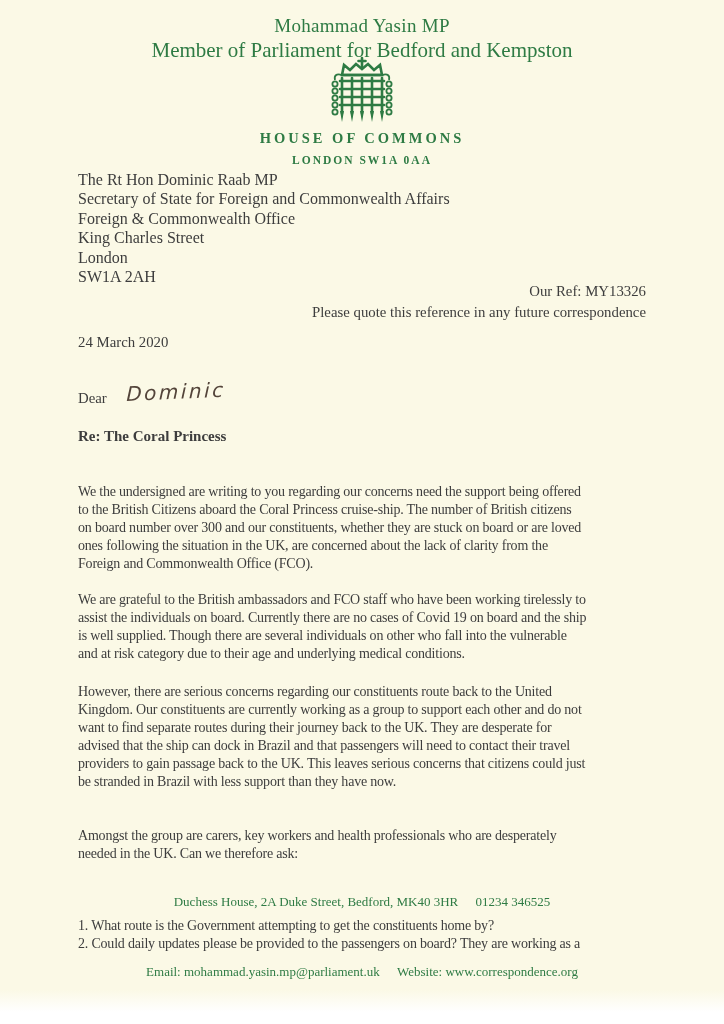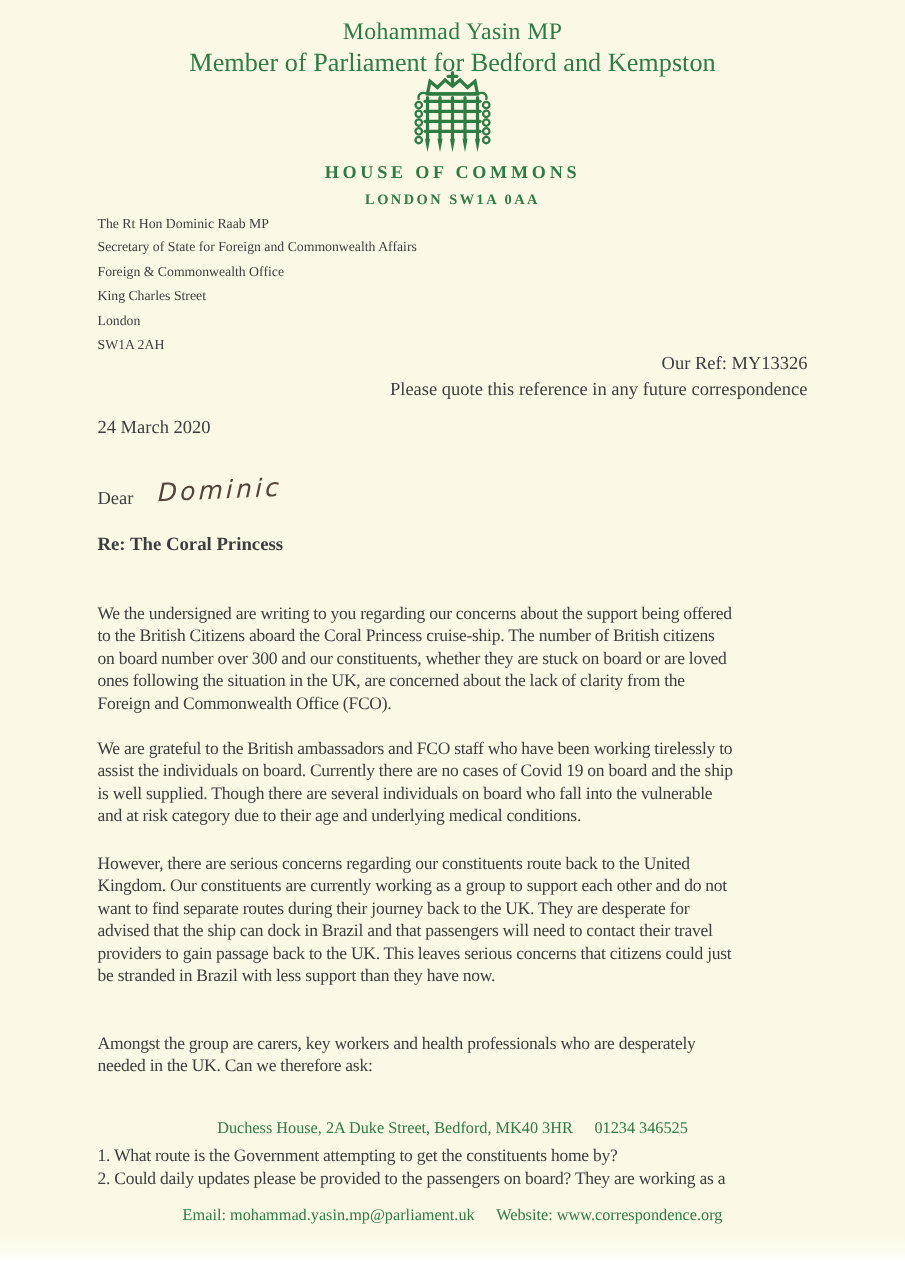--- a/index.html
+++ b/index.html
@@ -13,21 +13,21 @@
   body{font-family:"Liberation Serif", serif; color:var(--ink);}
   .page{position:relative;width:724px;height:1024px;margin:0 auto;overflow:hidden;background:#fef9c3;}
   .paper{position:absolute;left:0;top:0;width:724px;height:1024px;
     background:linear-gradient(to bottom, var(--paper) 0px, var(--paper) 990px, #ffffff 1012px);}
   .centered{position:absolute;left:0;width:724px;text-align:center;}
   .mp-name{top:15px;color:var(--green);font-size:19px;letter-spacing:.3px;}
   .mp-role{top:38px;color:var(--green);font-size:21px;}
   .crest{top:56px;}
   .institution{top:130px;color:var(--green);font-size:14.5px;letter-spacing:3px;font-weight:bold;}
   .postcode{top:154px;color:var(--green);font-size:11.5px;letter-spacing:2px;font-weight:bold;}
-  .recipient{position:absolute;left:78px;top:170px;font-size:11px;line-height:19.4px;}
+  .recipient{position:absolute;left:78px;top:170px;font-size:16px;line-height:19.4px;}
   .ref-block{position:absolute;right:78px;top:281px;text-align:right;font-size:14.8px;line-height:20.5px;}
   .date{position:absolute;left:78px;top:334px;font-size:14.8px;}
   .salutation{position:absolute;left:78px;top:384px;font-size:14.8px;}
   .handwritten{display:inline-block;font-family:"DejaVu Sans", sans-serif;font-style:italic;
     font-size:20px;color:var(--hand);margin-left:16px;letter-spacing:2.5px;
     transform:rotate(-2.5deg) skewX(-4deg);transform-origin:left bottom;position:relative;top:-2px;}
   .subject{position:absolute;left:78px;top:428px;font-size:15px;font-weight:bold;}
   .para{position:absolute;left:78px;width:600px;font-size:14px;letter-spacing:-0.2px;line-height:18px;}
   .para div{white-space:nowrap;}
   .p1{top:483px;}
@@ -115,30 +115,30 @@
   <div class="date">24 March 2020</div>
 
   <div class="salutation">
     <span>Dear</span>
     <span class="handwritten">Dominic</span>
   </div>
 
   <div class="subject">Re: The Coral Princess</div>
 
   <div class="para p1">
-      <div>We the undersigned are writing to you regarding our concerns about the support being offered</div>
+      <div>We the undersigned are writing to you regarding our concerns need the support being offered</div>
       <div>to the British Citizens aboard the Coral Princess cruise-ship. The number of British citizens</div>
       <div>on board number over 300 and our constituents, whether they are stuck on board or are loved</div>
       <div>ones following the situation in the UK, are concerned about the lack of clarity from the</div>
       <div>Foreign and Commonwealth Office (FCO).</div>
     </div>
   <div class="para p2">
       <div>We are grateful to the British ambassadors and FCO staff who have been working tirelessly to</div>
       <div>assist the individuals on board. Currently there are no cases of Covid 19 on board and the ship</div>
-      <div>is well supplied. Though there are several individuals on board who fall into the vulnerable</div>
+      <div>is well supplied. Though there are several individuals on other who fall into the vulnerable</div>
       <div>and at risk category due to their age and underlying medical conditions.</div>
     </div>
   <div class="para p3">
       <div>However, there are serious concerns regarding our constituents route back to the United</div>
       <div>Kingdom. Our constituents are currently working as a group to support each other and do not</div>
       <div>want to find separate routes during their journey back to the UK. They are desperate for</div>
       <div>advised that the ship can dock in Brazil and that passengers will need to contact their travel</div>
       <div>providers to gain passage back to the UK. This leaves serious concerns that citizens could just</div>
       <div>be stranded in Brazil with less support than they have now.</div>
     </div>

